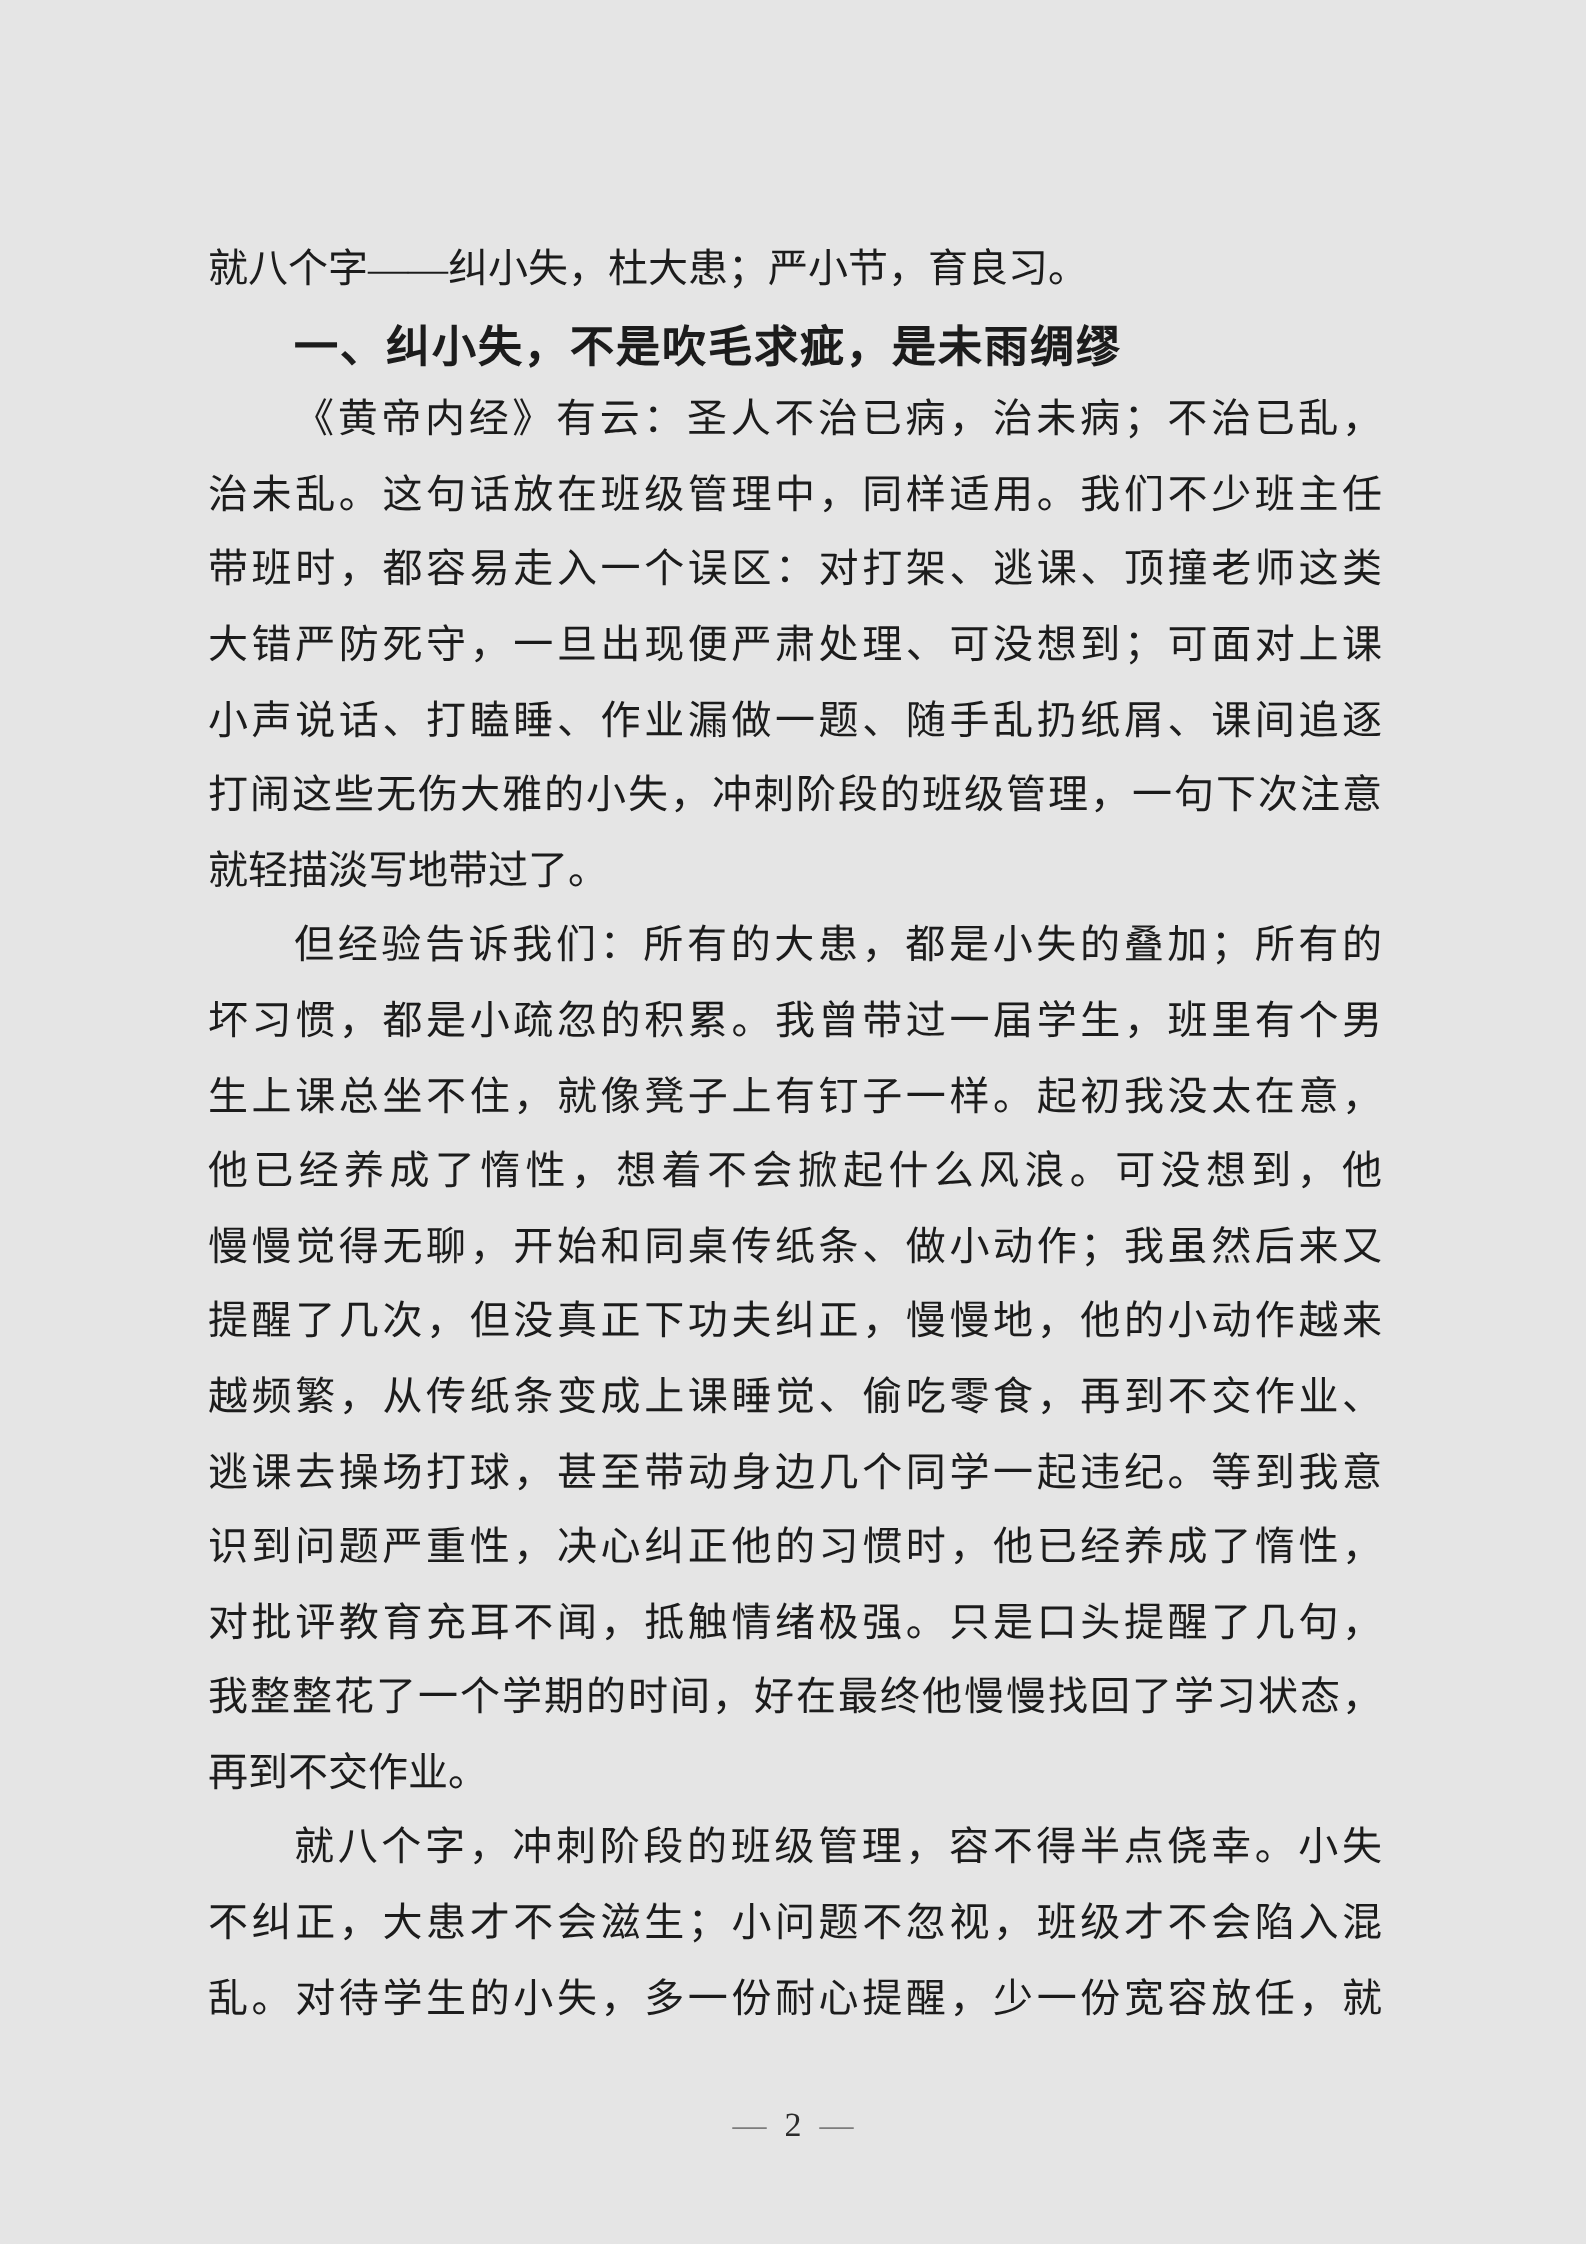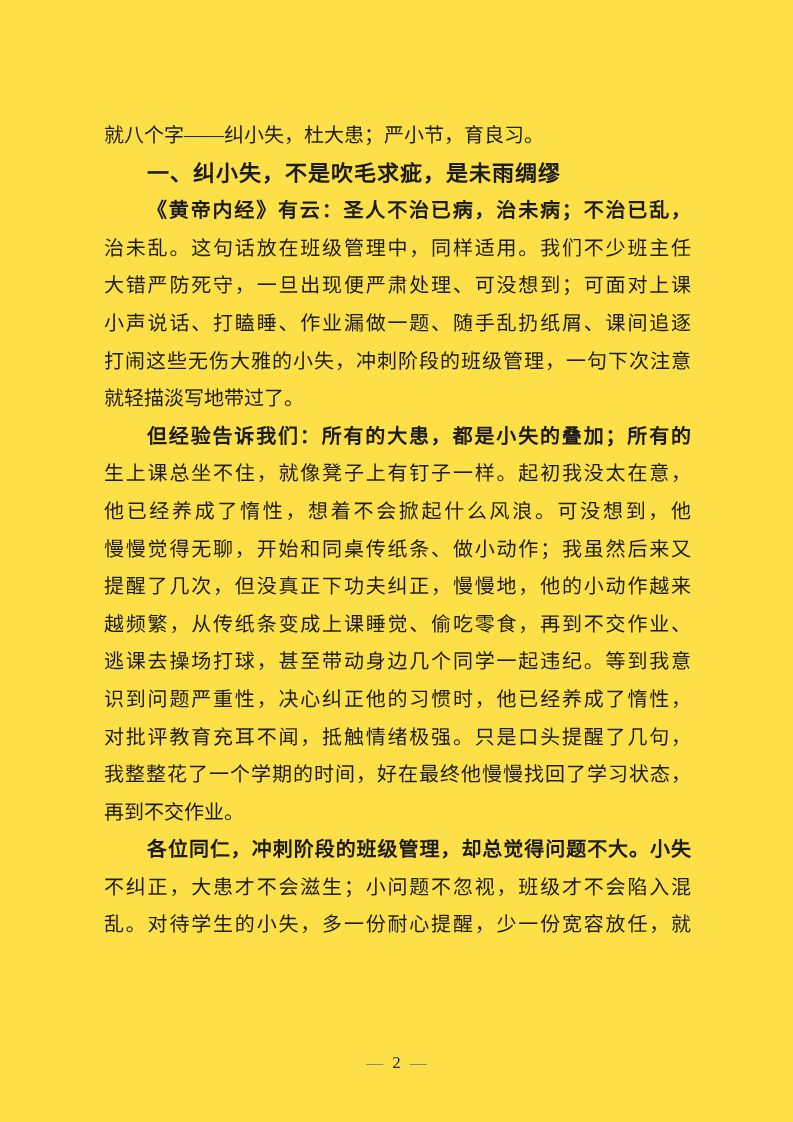--- a/index.html
+++ b/index.html
@@ -4,41 +4,41 @@
 <style>
   * { margin: 0; padding: 0; box-sizing: border-box; }
   html, body {
     width: 793px; height: 1122px;
     background: #ffffff;
     font-family: "Liberation Serif", "DejaVu Serif", serif;
   }
   .page {
     position: relative;
     width: 793px; height: 1122px;
-    background: #fde047;
+    background: #e5e5e5;
     overflow: hidden;
   }
   .text-block {
     position: absolute;
     left: 104px; top: 117px;
     width: 587px;
   }
   .doc-line {
     font-size: 20px;
     height: 37.6px;
     line-height: 37.6px;
     color: #1c1c1c;
     text-align: left;
     overflow: visible;
   }
   .doc-line.justify {
     text-align: justify;
     text-align-last: justify;
   }
-  .doc-line.indent { padding-left: 43px; font-weight: bold; }
+  .doc-line.indent { padding-left: 43px; }
   .doc-line.heading {
     font-weight: 700;
     font-size: 22px;
     letter-spacing: 1px;
   }
   .footer {
     position: absolute;
     left: 0; right: 0;
     top: 1051px;
     text-align: center;
@@ -55,36 +55,38 @@
 <body>
 
 <div class="page">
 
   <div class="text-block">
 
   <div class="doc-line">就八个字——纠小失，杜大患；严小节，育良习。</div>
       <div class="doc-line heading indent">一、纠小失，不是吹毛求疵，是未雨绸缪</div>
       <div class="doc-line indent justify">《黄帝内经》有云：圣人不治已病，治未病；不治已乱，</div>
       <div class="doc-line justify">治未乱。这句话放在班级管理中，同样适用。我们不少班主任</div>
+      <div class="doc-line justify">带班时，都容易走入一个误区：对打架、逃课、顶撞老师这类</div>
       <div class="doc-line justify">大错严防死守，一旦出现便严肃处理、可没想到；可面对上课</div>
       <div class="doc-line justify">小声说话、打瞌睡、作业漏做一题、随手乱扔纸屑、课间追逐</div>
       <div class="doc-line justify">打闹这些无伤大雅的小失，冲刺阶段的班级管理，一句下次注意</div>
       <div class="doc-line">就轻描淡写地带过了。</div>
       <div class="doc-line indent justify">但经验告诉我们：所有的大患，都是小失的叠加；所有的</div>
+      <div class="doc-line justify">坏习惯，都是小疏忽的积累。我曾带过一届学生，班里有个男</div>
       <div class="doc-line justify">生上课总坐不住，就像凳子上有钉子一样。起初我没太在意，</div>
       <div class="doc-line justify">他已经养成了惰性，想着不会掀起什么风浪。可没想到，他</div>
       <div class="doc-line justify">慢慢觉得无聊，开始和同桌传纸条、做小动作；我虽然后来又</div>
       <div class="doc-line justify">提醒了几次，但没真正下功夫纠正，慢慢地，他的小动作越来</div>
       <div class="doc-line justify">越频繁，从传纸条变成上课睡觉、偷吃零食，再到不交作业、</div>
       <div class="doc-line justify">逃课去操场打球，甚至带动身边几个同学一起违纪。等到我意</div>
       <div class="doc-line justify">识到问题严重性，决心纠正他的习惯时，他已经养成了惰性，</div>
       <div class="doc-line justify">对批评教育充耳不闻，抵触情绪极强。只是口头提醒了几句，</div>
       <div class="doc-line justify">我整整花了一个学期的时间，好在最终他慢慢找回了学习状态，</div>
       <div class="doc-line">再到不交作业。</div>
-      <div class="doc-line indent justify">各位同仁，冲刺阶段的班级管理，却总觉得问题不大。小失</div>
+      <div class="doc-line indent justify">就八个字，冲刺阶段的班级管理，容不得半点侥幸。小失</div>
       <div class="doc-line justify">不纠正，大患才不会滋生；小问题不忽视，班级才不会陷入混</div>
       <div class="doc-line justify">乱。对待学生的小失，多一份耐心提醒，少一份宽容放任，就</div>
     </div>
 
   <div class="footer">
     <span class="dash">—</span><span class="pagenum">2</span><span class="dash">—</span>
   </div>
 
 </div>
 

